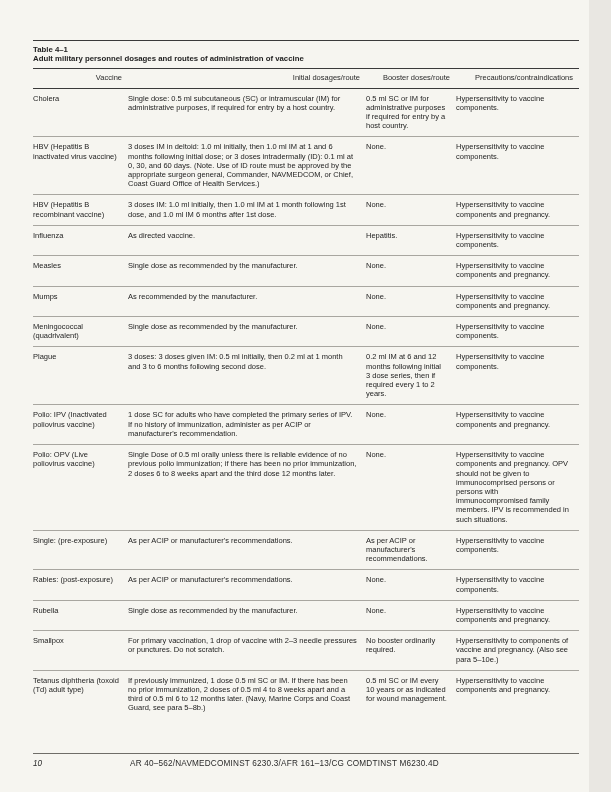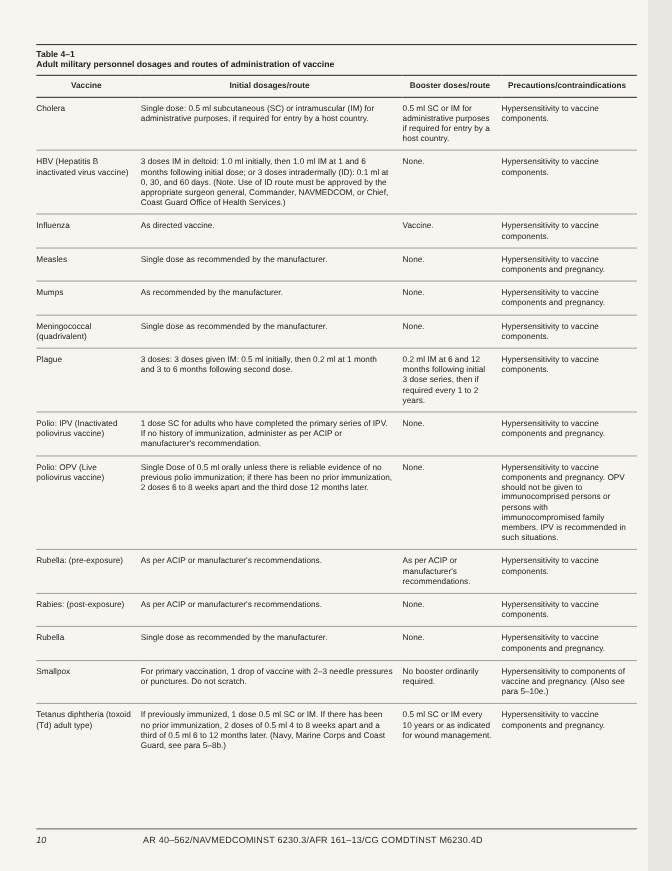--- a/index.html
+++ b/index.html
@@ -33,22 +33,22 @@
     width:546px;
     border-collapse:collapse;
     table-layout:fixed;
     border-top:1.2px solid #3a3a3a;
   }
   col.c1 { width:95px; }
   col.c2 { width:238px; }
   col.c3 { width:90px; }
   col.c4 { width:123px; }
   thead th {
-    font-size:7.5px; font-weight:bold;
-    text-align:center; vertical-align:middle;
+    font-size:7.5px; font-weight:normal;
+    text-align:right; vertical-align:middle;
     padding:5px 6px 5px 2px;
     border-bottom:1.2px solid #3a3a3a;
     line-height:8.8px;
     color:#2a2a2a;
   }
   tbody td {
     font-size:7.5px;
     line-height:9.2px;
     vertical-align:top;
     text-align:left;
@@ -109,25 +109,31 @@
     <td>Hypersensitivity to vaccine components.</td>
   </tr>
 
   <tr>
     <td>HBV (Hepatitis B inactivated virus vaccine)</td>
     <td>3 doses IM in deltoid: 1.0 ml initially, then 1.0 ml IM at 1 and 6 months following initial dose; or 3 doses intradermally (ID): 0.1 ml at 0, 30, and 60 days. (Note. Use of ID route must be approved by the appropriate surgeon general, Commander, NAVMEDCOM, or Chief, Coast Guard Office of Health Services.)</td>
     <td>None.</td>
     <td>Hypersensitivity to vaccine components.</td>
   </tr>
 
+  <tr>
+    <td>HBV (Hepatitis B recombinant vaccine)</td>
+    <td>3 doses IM: 1.0 ml initially, then 1.0 ml IM at 1 month following 1st dose, and 1.0 ml IM 6 months after 1st dose.</td>
+    <td>None.</td>
+    <td>Hypersensitivity to vaccine components and pregnancy.</td>
+  </tr>
 
   <tr>
     <td>Influenza</td>
     <td>As directed vaccine.</td>
-    <td>Vaccine.</td>
+    <td>Hepatitis.</td>
     <td>Hypersensitivity to vaccine components.</td>
   </tr>
 
   <tr>
     <td>Measles</td>
     <td>Single dose as recommended by the manufacturer.</td>
     <td>None.</td>
     <td>Hypersensitivity to vaccine components and pregnancy.</td>
   </tr>
 
@@ -160,21 +166,21 @@
   </tr>
 
   <tr>
     <td>Polio: OPV (Live poliovirus vaccine)</td>
     <td>Single Dose of 0.5 ml orally unless there is reliable evidence of no previous polio immunization; if there has been no prior immunization, 2 doses 6 to 8 weeks apart and the third dose 12 months later.</td>
     <td>None.</td>
     <td>Hypersensitivity to vaccine components and pregnancy. OPV should not be given to immunocomprised persons or persons with immunocompromised family members. IPV is recommended in such situations.</td>
   </tr>
 
   <tr>
-    <td>Rubella: (pre-exposure)</td>
+    <td>Single: (pre-exposure)</td>
     <td>As per ACIP or manufacturer's recommendations.</td>
     <td>As per ACIP or manufacturer's recommendations.</td>
     <td>Hypersensitivity to vaccine components.</td>
   </tr>
 
   <tr>
     <td>Rabies: (post-exposure)</td>
     <td>As per ACIP or manufacturer's recommendations.</td>
     <td>None.</td>
     <td>Hypersensitivity to vaccine components.</td>

